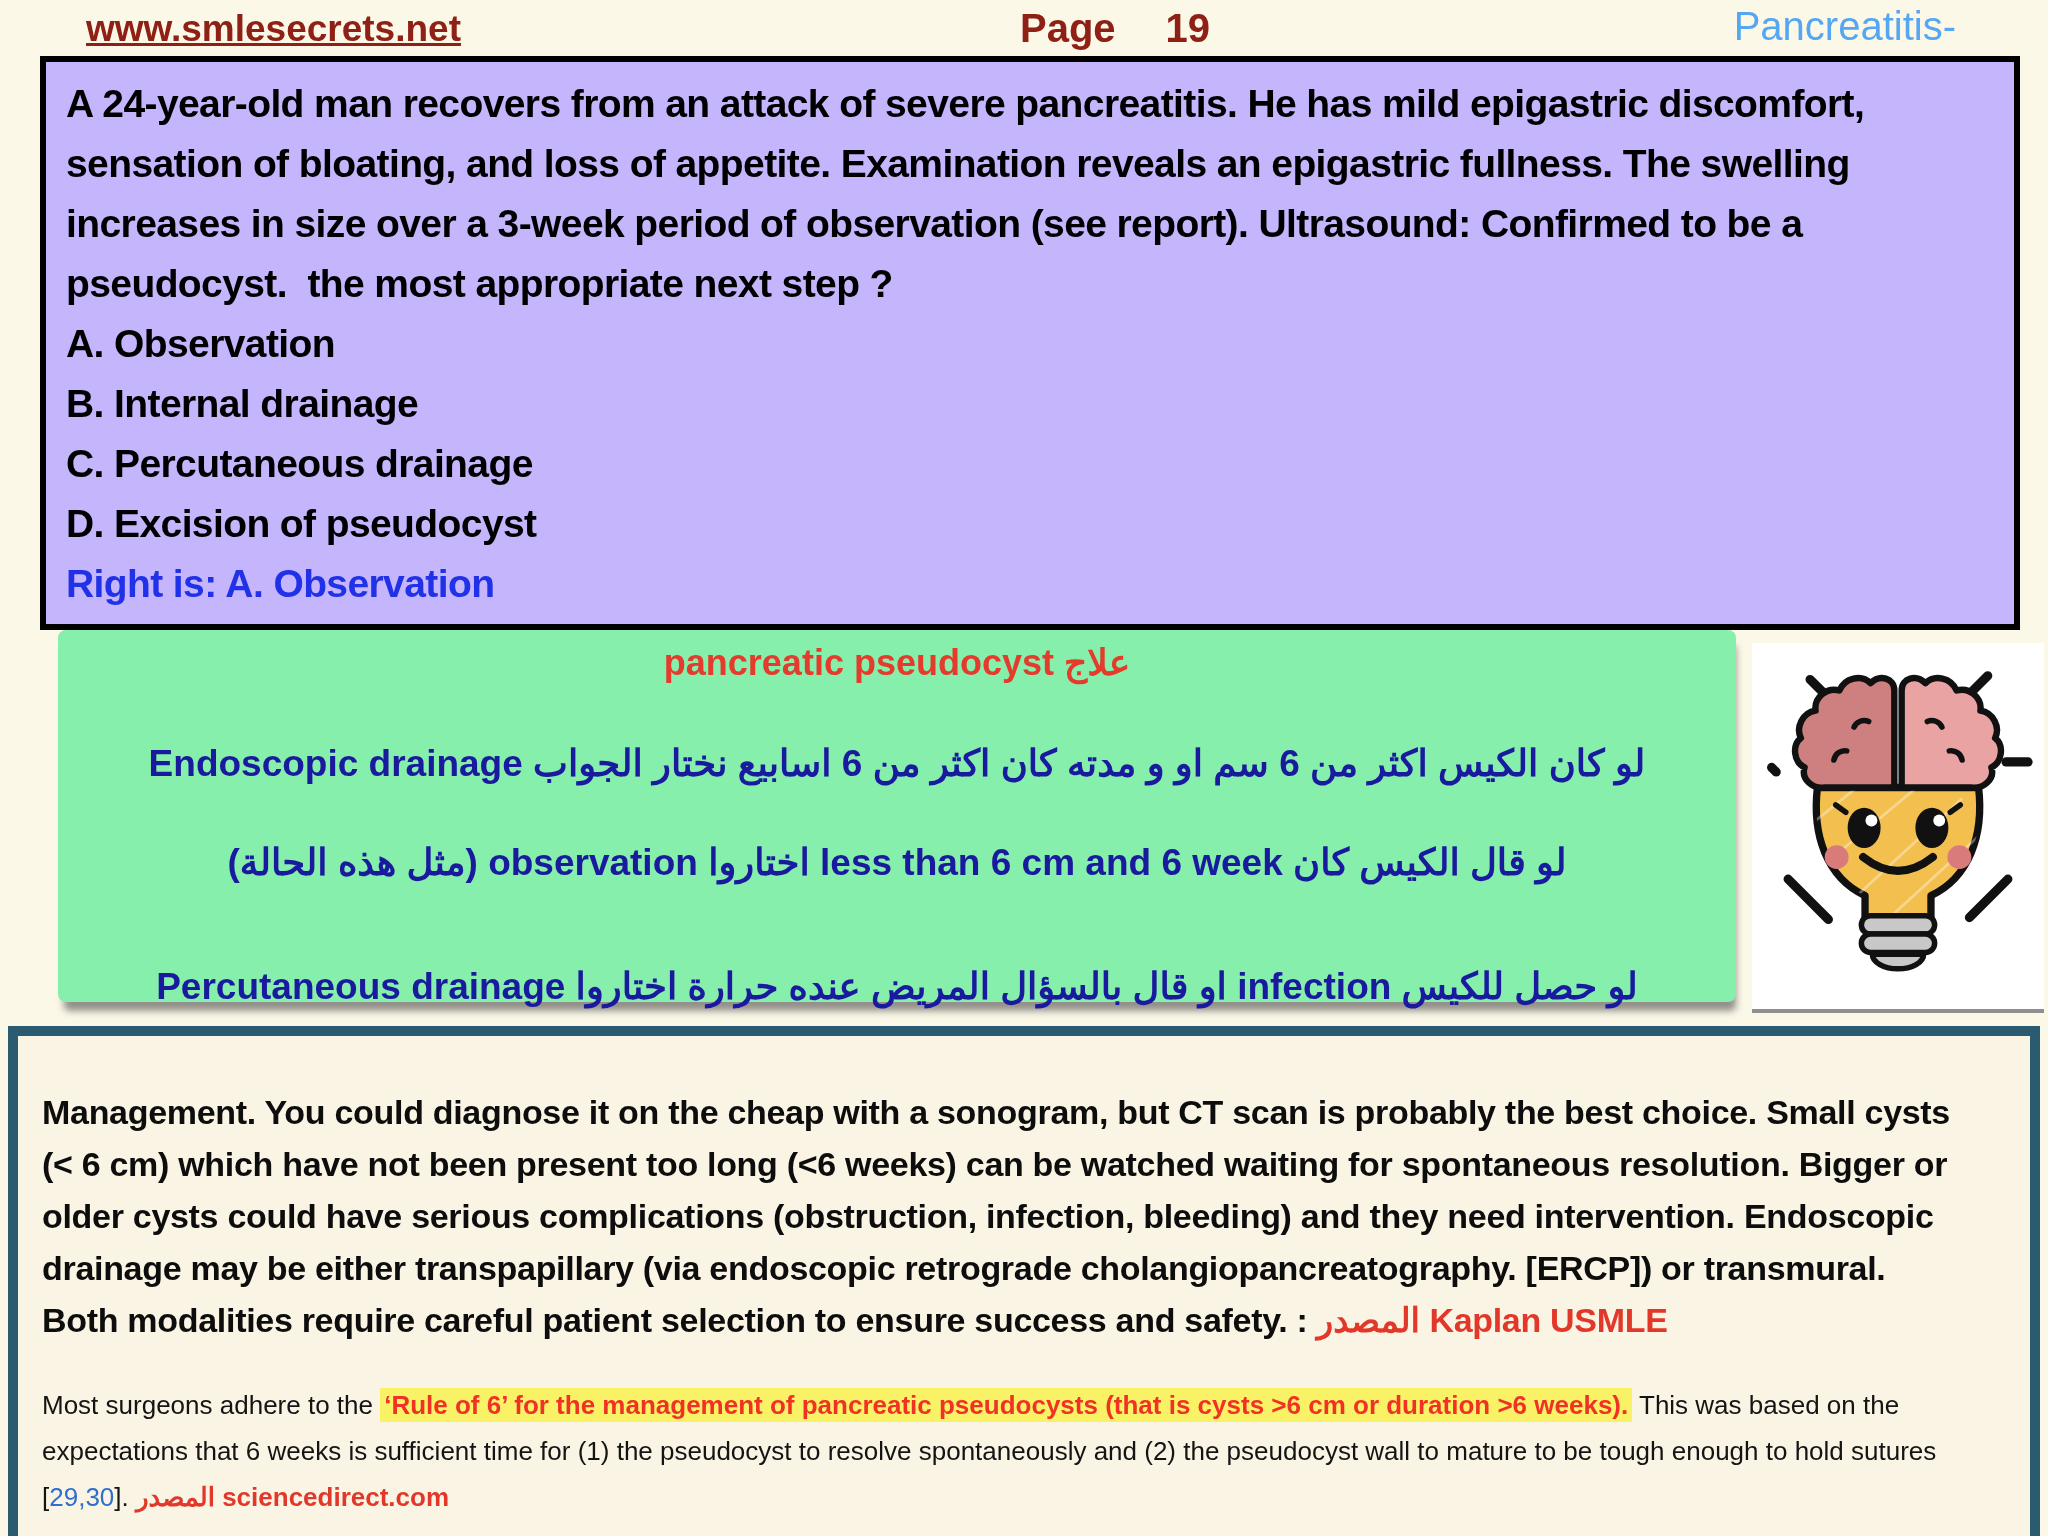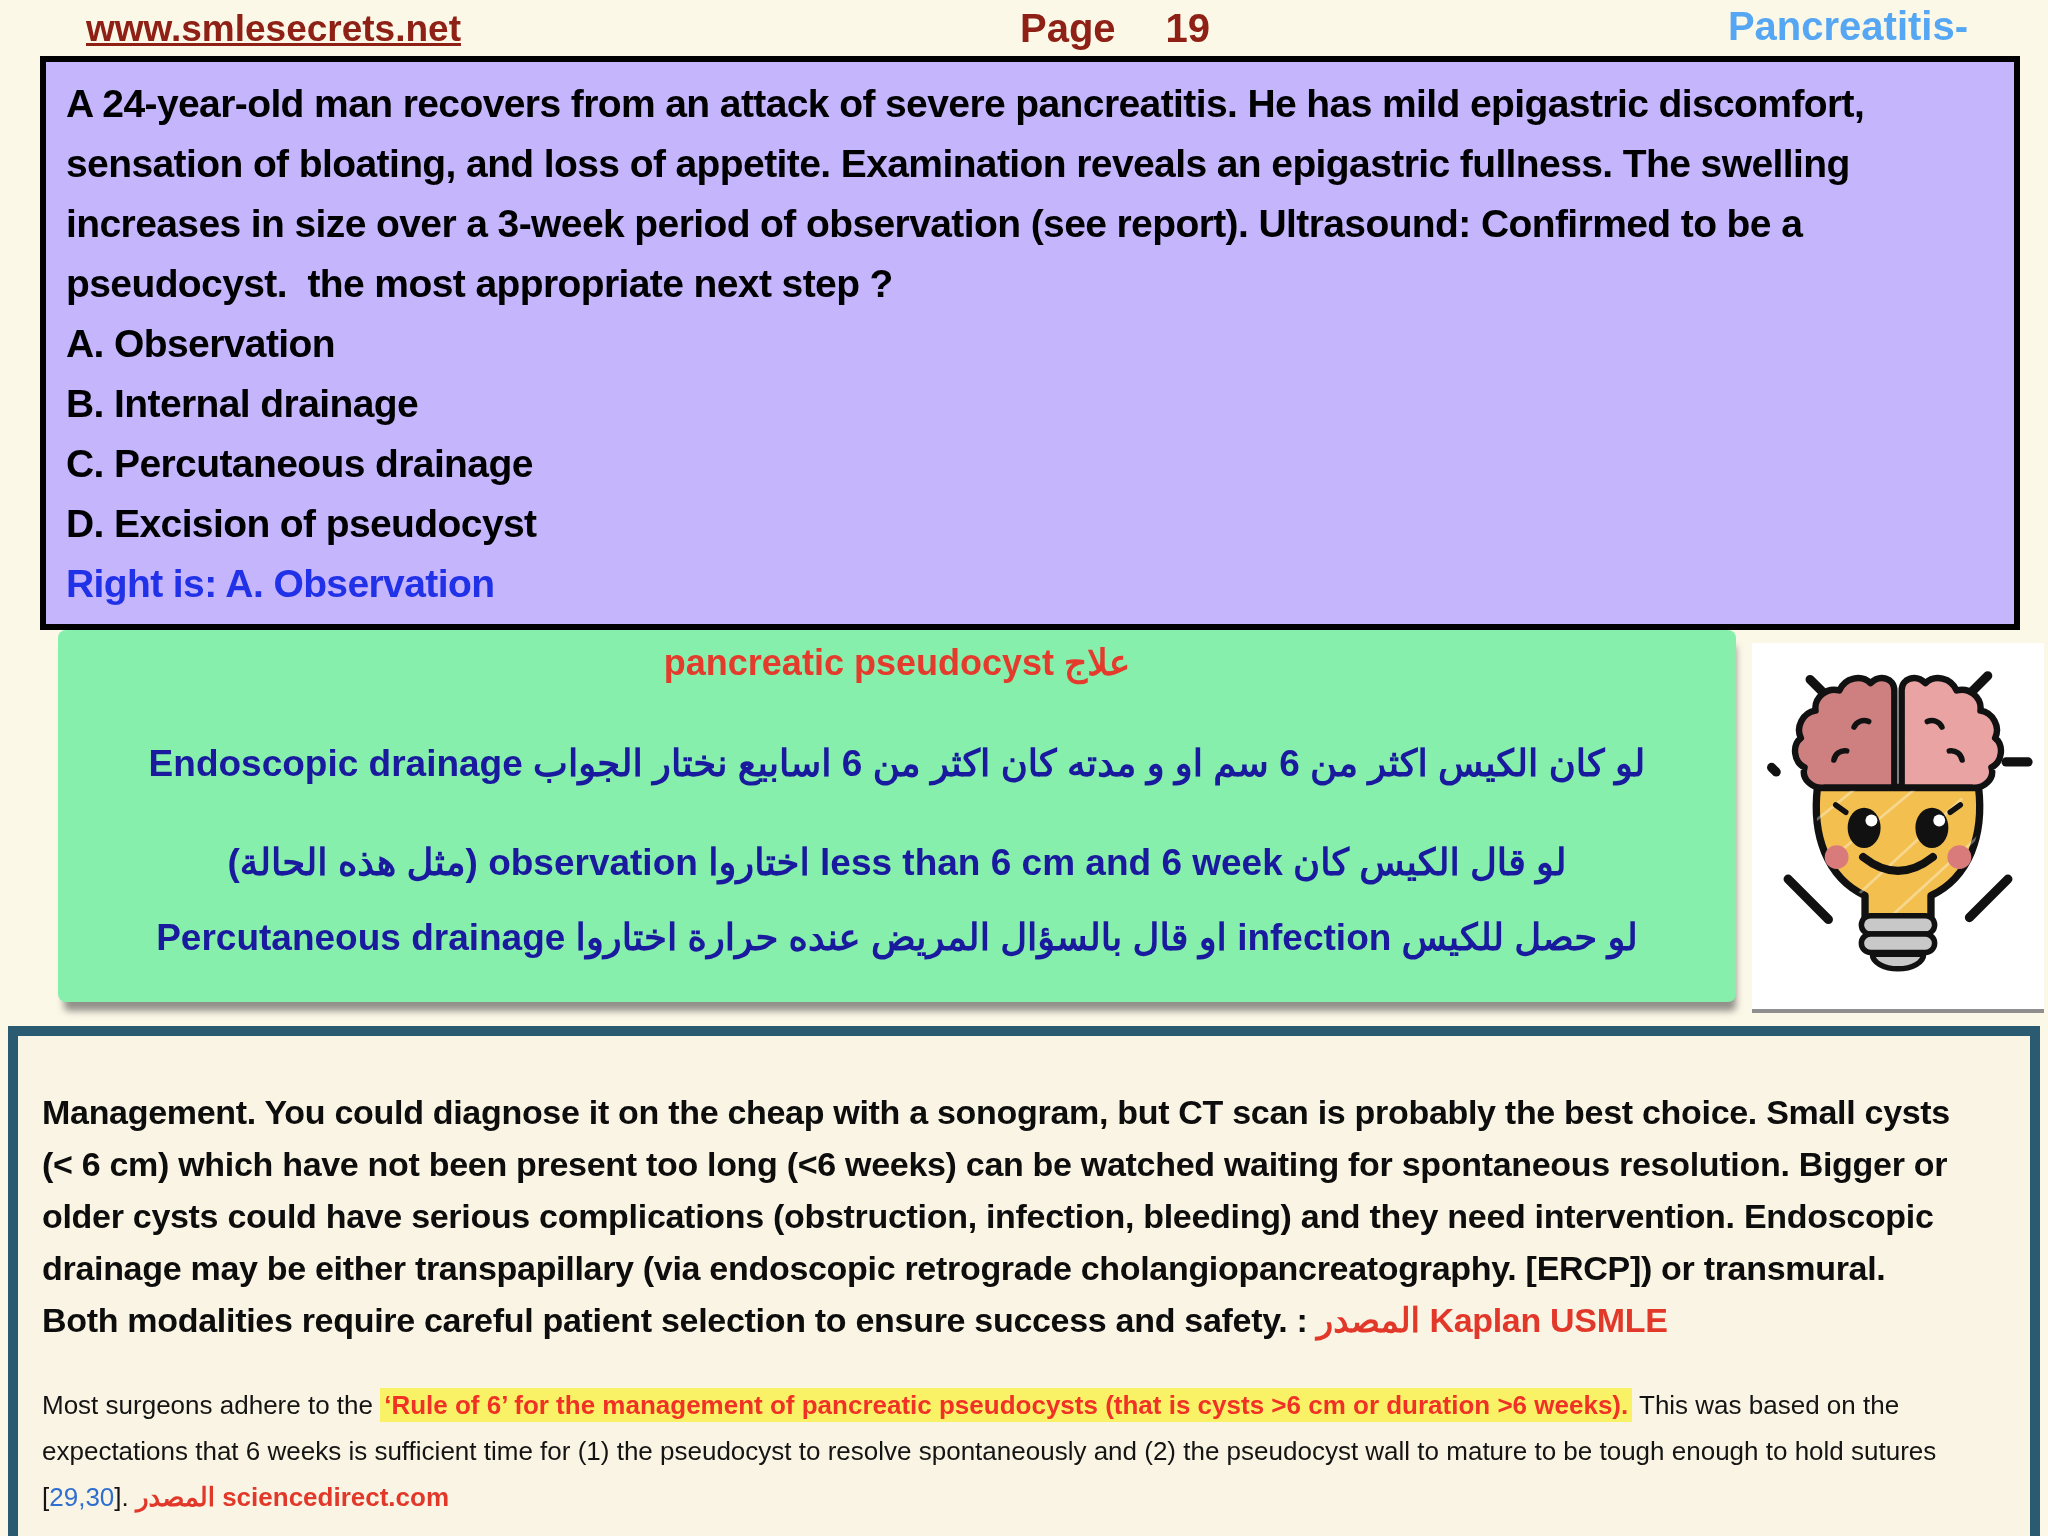--- a/index.html
+++ b/index.html
@@ -16,22 +16,22 @@
     position:absolute; left:86px; top:8px;
     font-size:37px; font-weight:bold; color:#8E2015;
     text-decoration:underline; text-decoration-thickness:3px;
   }
   .hdr-page {
     position:absolute; left:1020px; top:6px;
     display:flex; gap:50px;
     font-size:40px; font-weight:bold; color:#8E2015;
   }
   .hdr-topic {
-    position:absolute; right:80px; top:4px;
-    font-size:40px; font-weight:bold; color:#55A6F3;
+    position:absolute; right:92px; top:4px;
+    font-size:40px; font-weight:normal; color:#55A6F3;
   }
   
   .question-box {
     position:absolute; left:40px; top:56px; width:1980px;
     background:#c4b5fd; border:6px solid #000;
     padding:12px 22px 10px 20px;
     font-size:39px; font-weight:bold; line-height:60px;
     letter-spacing:-0.6px;
   }
   .question-text { white-space:pre-wrap; }
@@ -46,21 +46,21 @@
   .note-title {
     text-align:center; font-size:36px; font-weight:bold; color:#E43B2C;
   }
   .note-line {
     direction:rtl; text-align:center;
     font-size:37px; font-weight:bold; color:#1A1A9E;
     letter-spacing:0;
   }
   .note-line.l1 { margin-top:58px; }
   .note-line.l2 { margin-top:56px; }
-  .note-line.l3 { margin-top:32px; }
+  .note-line.l3 { margin-top:81px; }
   
   .illus-box {
     position:absolute; left:1752px; top:643px; width:292px; height:370px;
     background:#FFFFFF; border-bottom:4px solid #8F8F8F;
     display:flex; align-items:center; justify-content:center;
   }
   
   .teal-box {
     position:absolute; left:8px; top:1026px; width:2032px; height:560px;
     border:10px solid #2A5B70; background:#FAF4E4;

